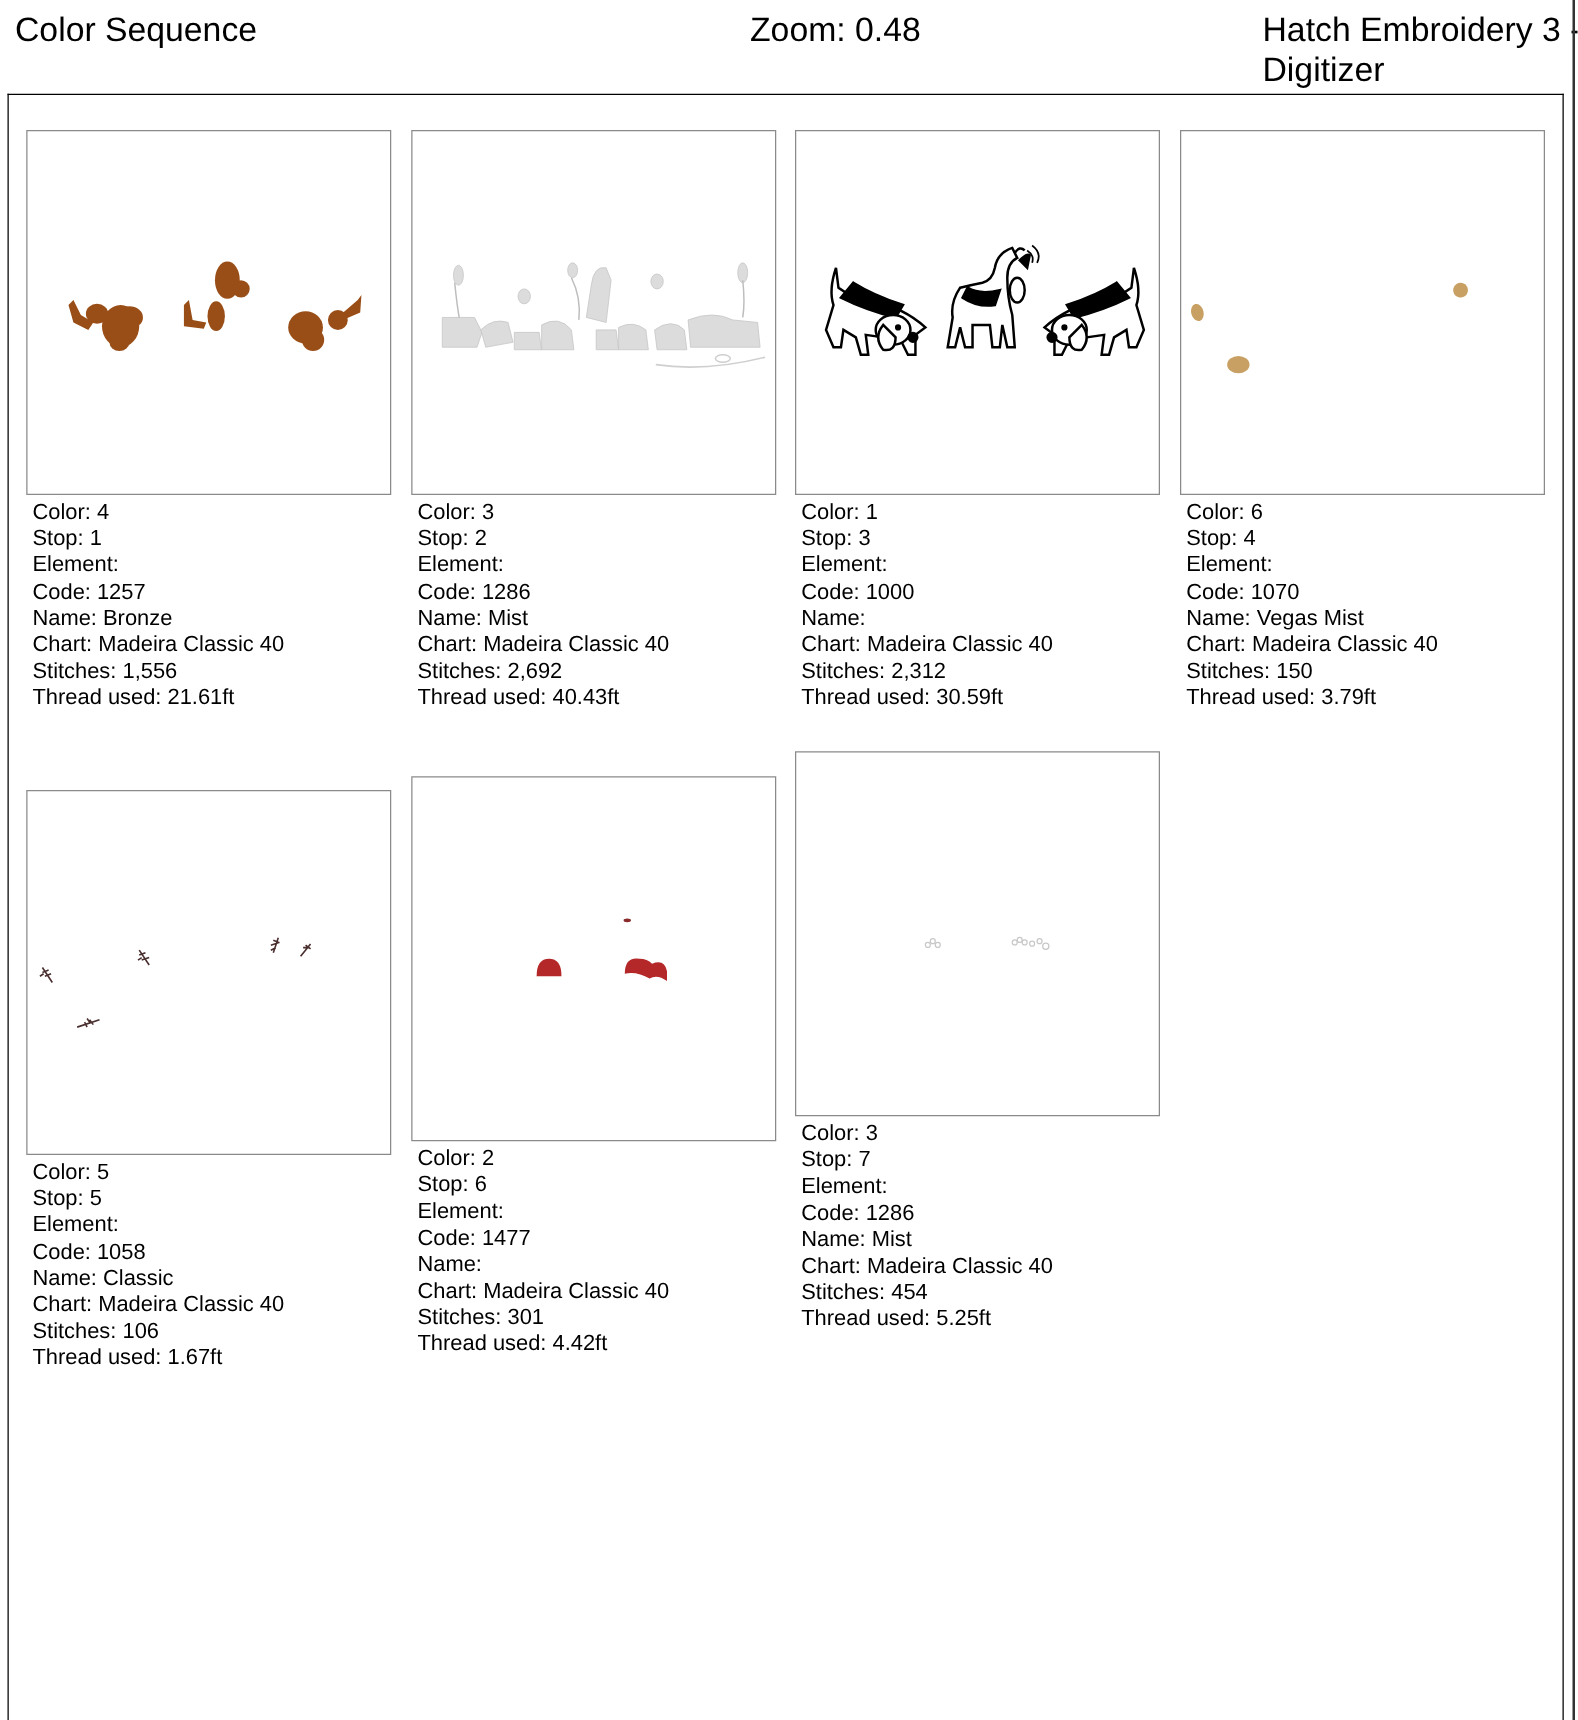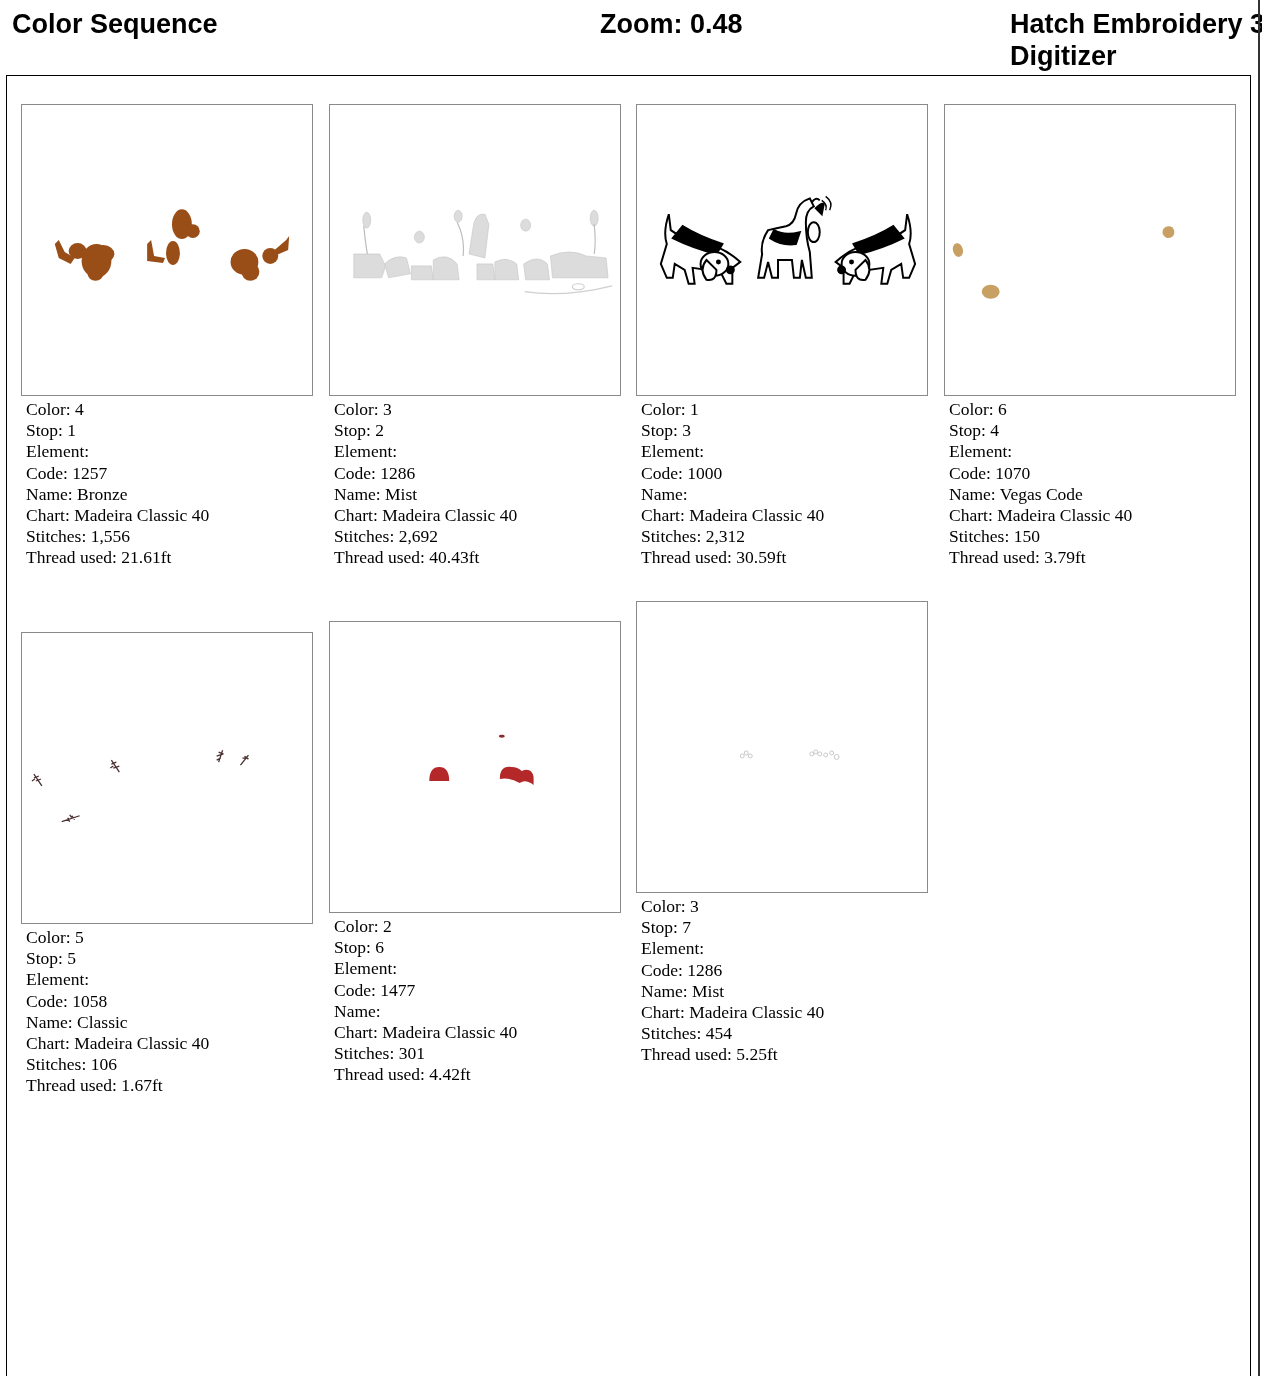--- a/index.html
+++ b/index.html
@@ -1,35 +1,35 @@
 <!DOCTYPE html>
 <html><head>
   <meta charset="utf-8">
   <style>
     html, body { margin: 0; padding: 0; background: #ffffff; }
     body {
       width: 1262px; height: 1376px; position: relative; overflow: hidden;
       font-family: "Liberation Sans", sans-serif; color: #000;
     }
-    .hdr { position: absolute; font-weight: bold; font-size: 27px; line-height: 32px; }
+    .hdr { position: absolute; font-weight: normal; font-size: 27px; line-height: 32px; }
     #title { left: 12px; top: 8px; }
     #zoom { left: 600px; top: 8px; }
     #app { left: 1010px; top: 8px; width: 300px; }
     #frame {
       position: absolute; left: 6px; top: 75px; width: 1245px; height: 1310px;
       border: 1px solid #000; border-bottom: none; box-sizing: border-box;
     }
     #rightedge { position: absolute; left: 1258px; top: 0; width: 2px; height: 1376px; background: #333; }
     .tile { position: absolute; width: 292px; }
     .thumb {
       width: 292px; height: 292px; box-sizing: border-box;
       border: 1.5px solid #8a8a8a; background: #fff; position: relative; overflow: hidden;
     }
     .thumb svg { position: absolute; left: 0; top: 0; width: 100%; height: 100%; }
-    .info { padding-left: 5px; padding-top: 3px; font-size: 17.5px; line-height: 21.2px; font-family: Liberation Serif, serif; }
+    .info { padding-left: 5px; padding-top: 3px; font-size: 17.5px; line-height: 21.2px; }
     .info div { white-space: nowrap; }
   </style>
 </head>
 <body>
 
 <div class="hdr" id="title">Color Sequence</div>
 <div class="hdr" id="zoom">Zoom:  0.48</div>
 <div class="hdr" id="app">Hatch Embroidery 3 - Digitizer</div>
 
 <div id="frame"></div>
@@ -153,21 +153,21 @@
         <ellipse cx="46" cy="188" rx="9" ry="7"></ellipse>
         <ellipse cx="225" cy="128" rx="6" ry="6" transform="rotate(-30 225 128)"></ellipse>
       </g>
     </svg>
   </div>
   <div class="info">
     <div><span>Color: </span><span>6</span></div>
     <div><span>Stop: </span><span>4</span></div>
     <div><span>Element: </span><span></span></div>
     <div><span>Code: </span><span>1070</span></div>
-    <div><span>Name: </span><span>Vegas Code</span></div>
+    <div><span>Name: </span><span>Vegas Mist</span></div>
     <div><span>Chart: </span><span>Madeira Classic 40</span></div>
     <div><span>Stitches: </span><span>150</span></div>
     <div><span>Thread used: </span><span>3.79ft</span></div>
   </div>
 </div>
 
 <div class="tile" style="left:21px;top:632px">
   <div class="thumb">
     <svg viewBox="0 0 292 292">
       <g stroke="#4a2f2f" stroke-width="1.3" fill="none">

